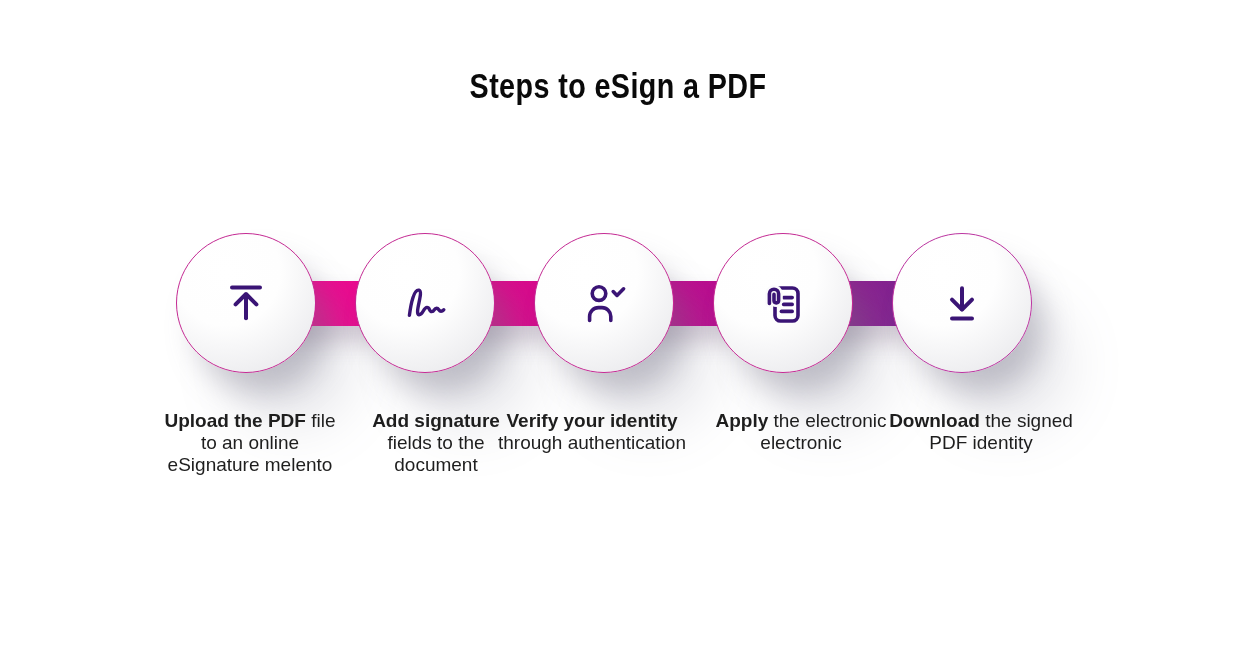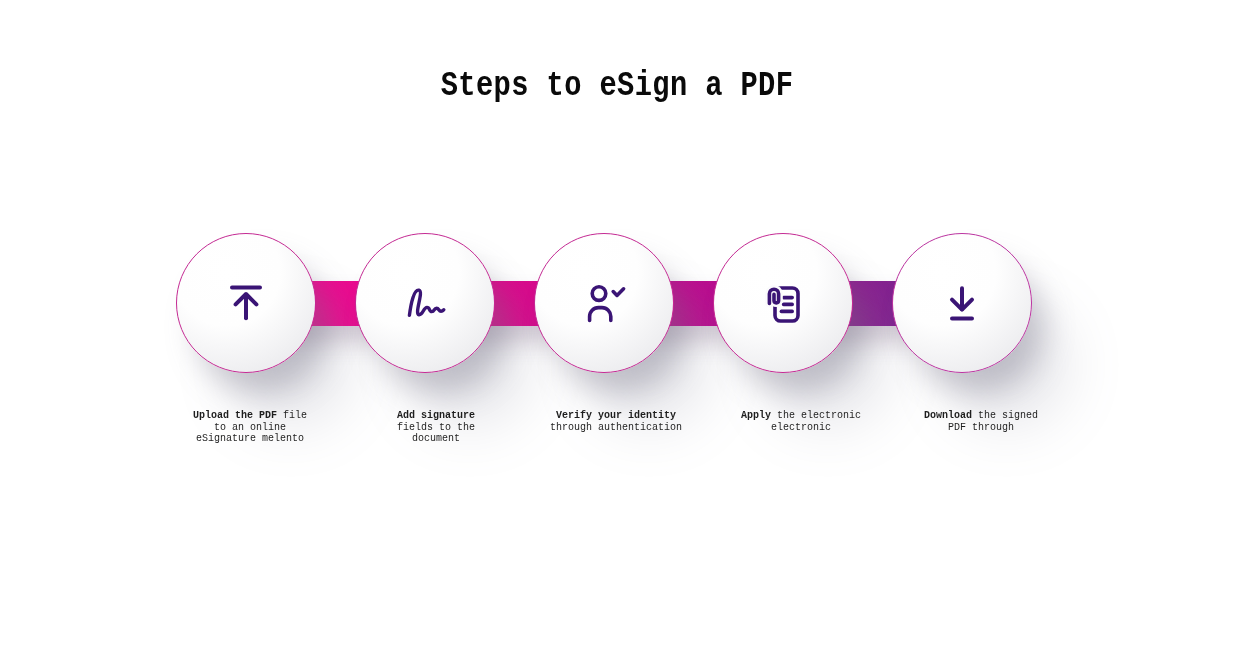--- a/index.html
+++ b/index.html
@@ -5,21 +5,20 @@
   * { margin: 0; padding: 0; box-sizing: border-box; }
   html, body { background: #ffffff; }
   body { font-family: "Liberation Sans", sans-serif; }
 
   .canvas {
     position: relative;
     width: 1235px;
     height: 518px;
     background: #ffffff;
     overflow: hidden;
-    font-family: Liberation Mono, monospace;
   }
 
   .title-wrap {
     position: absolute;
     top: 66px;
     left: 0;
     width: 100%;
     text-align: center;
   }
   .title {
@@ -66,30 +65,30 @@
   .step-circle.c4 { left: 713px; }
   .step-circle.c5 { left: 892px; border-color: #bb34a0; }
 
   .step-icon svg { display: block; }
 
   .step-label {
     position: absolute;
     top: 410px;
     width: 212px;
     text-align: center;
-    font-size: 10px;
+    font-size: 19px;
     line-height: 1.15;
     color: #1e1e1e;
     font-weight: 400;
     z-index: 3;
   }
   .step-label .b { font-weight: 700; }
   .step-label.t1 { left: 144px; }
   .step-label.t2 { left: 330px; }
-  .step-label.t3 { left: 510px; }
+  .step-label.t3 { left: 486px; }
   .step-label.t4 { left: 695px; }
   .step-label.t5 { left: 875px; }
 
   .logo {
     position: absolute;
     left: 1057px;
     top: 566px;
     z-index: 4;
     height: 44px;
   }
@@ -192,21 +191,21 @@
     <div>through authentication</div>
   </div>
 
   <div class="step-label t4">
     <div><span class="b">Apply</span><span> the electronic</span></div>
     <div>electronic</div>
   </div>
 
   <div class="step-label t5">
     <div><span class="b">Download</span><span> the signed</span></div>
-    <div>PDF through</div>
+    <div>PDF identity</div>
   </div>
 
   <div class="logo">
     <span class="logo-circle"></span>
     <span class="logo-text">melento</span>
   </div>
 
 </div>
 
 </body></html>

